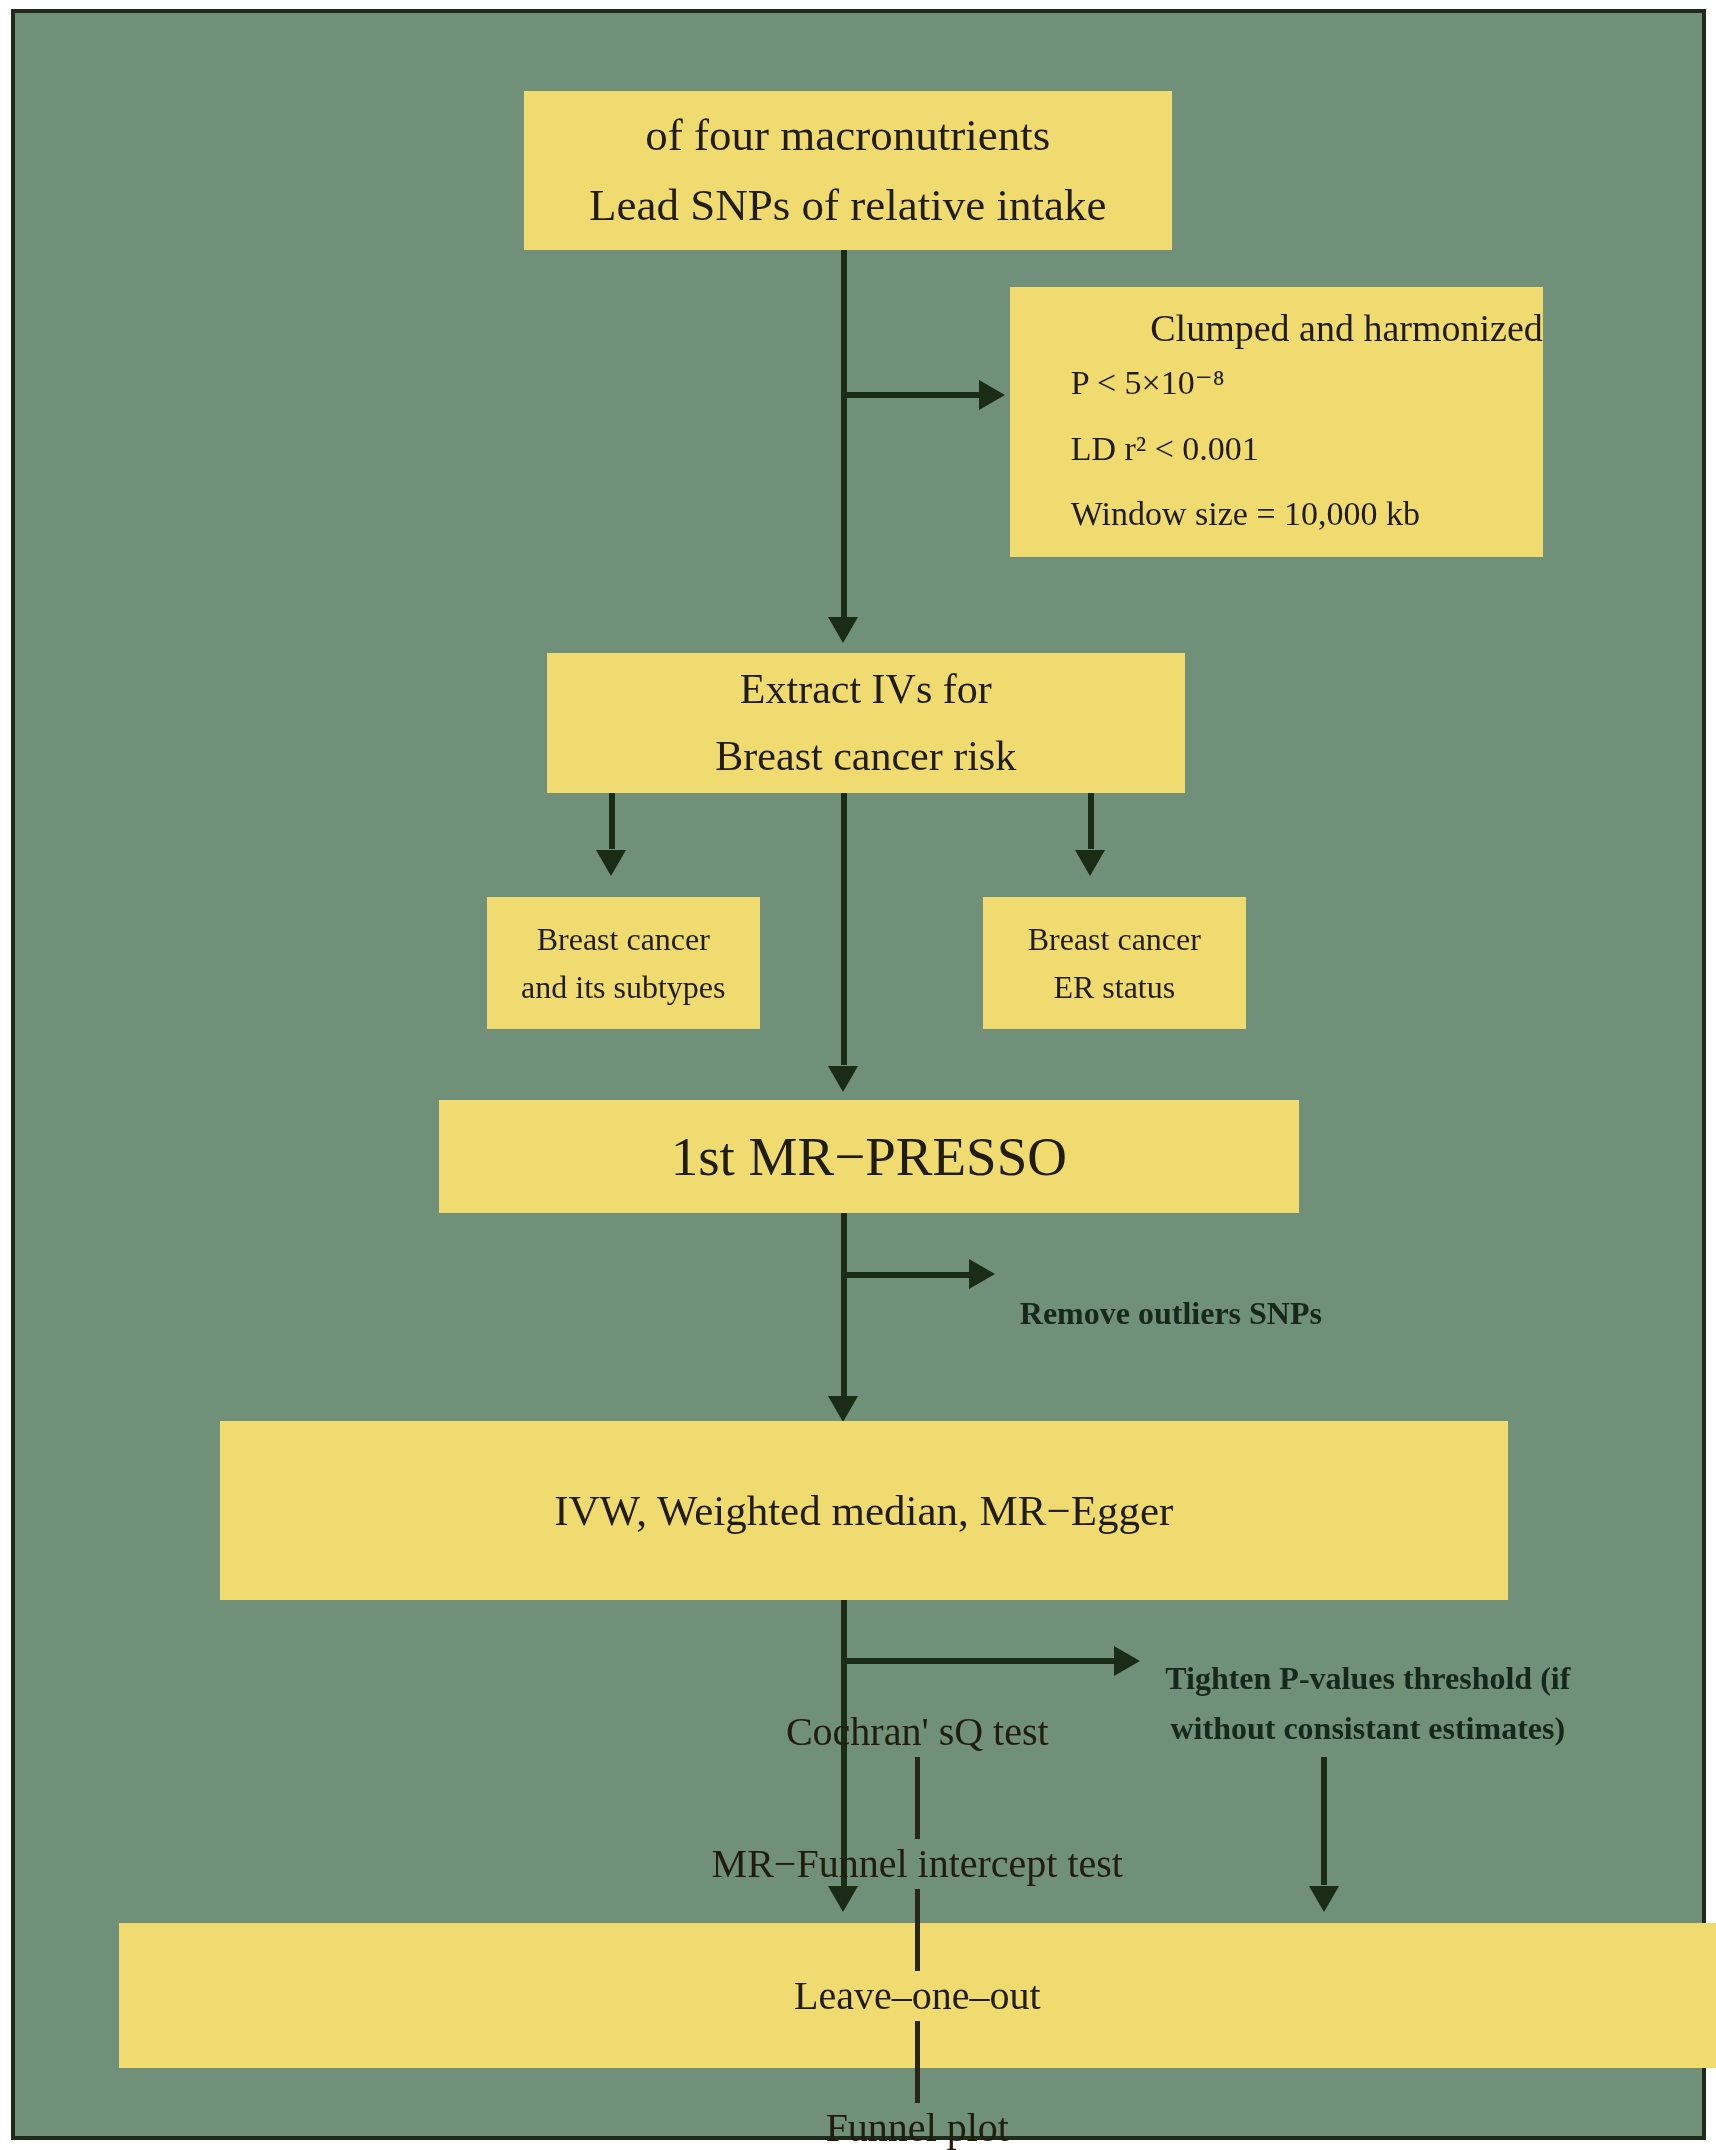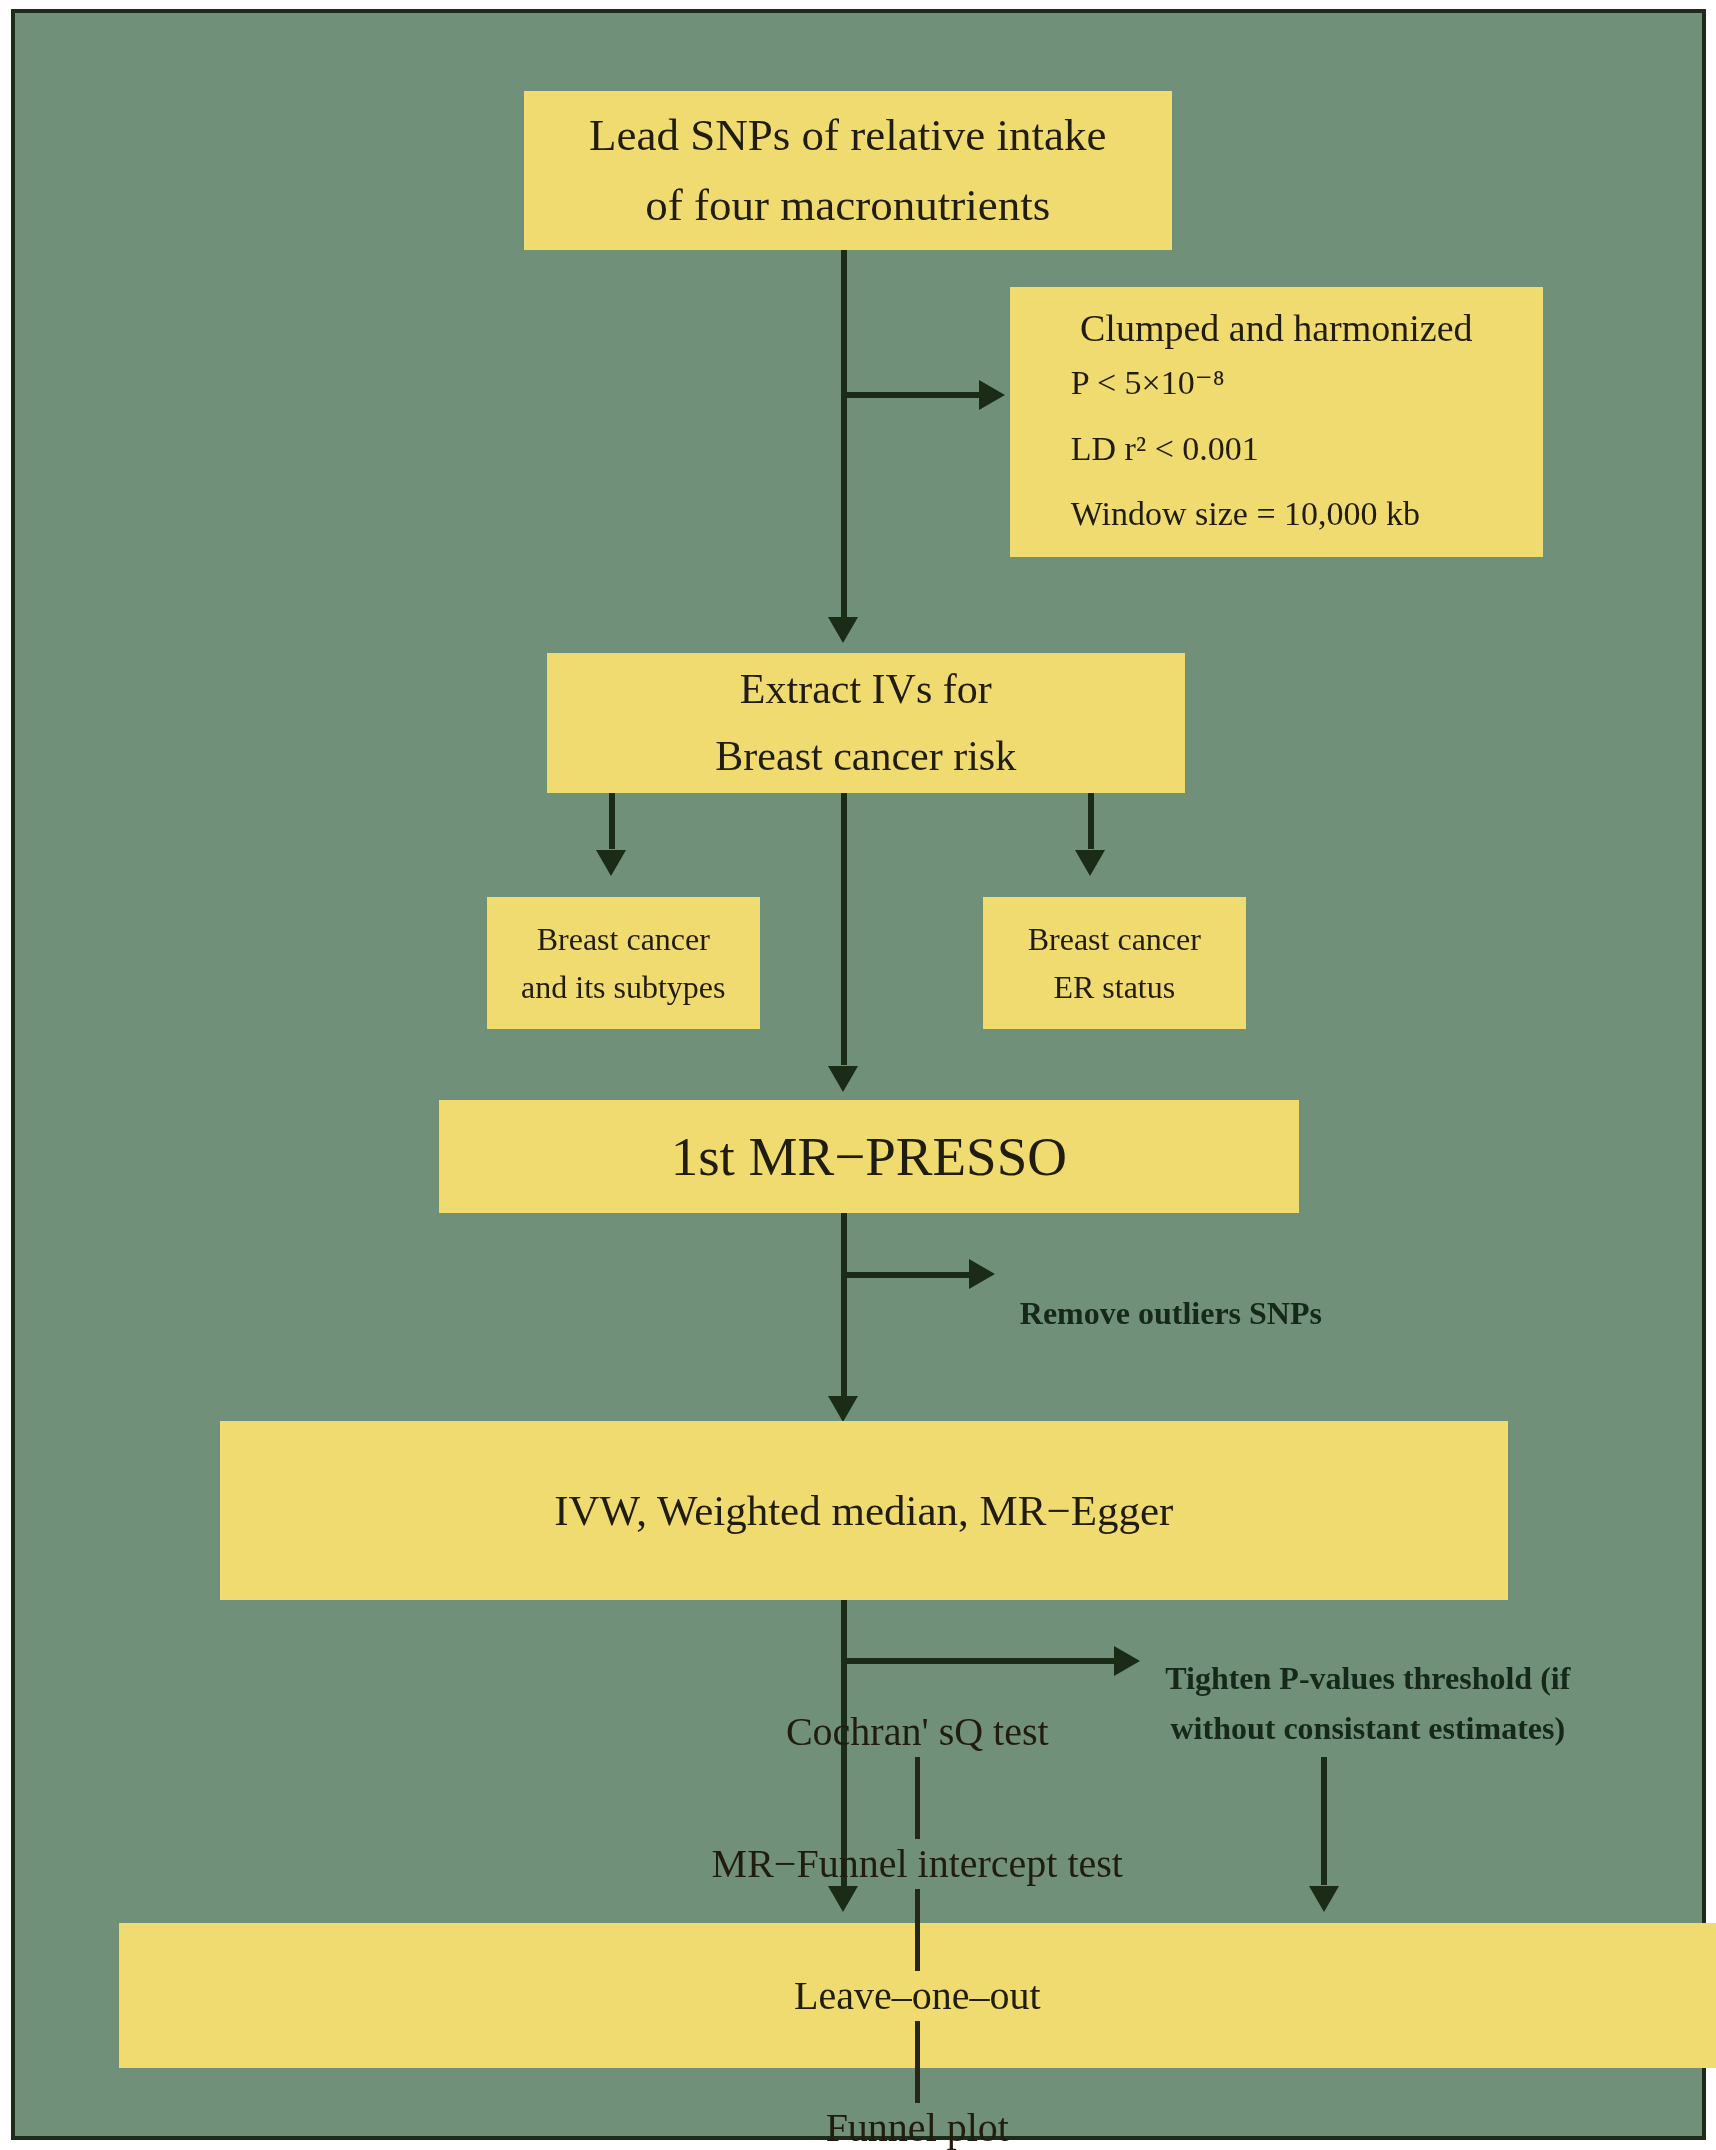--- a/index.html
+++ b/index.html
@@ -22,21 +22,21 @@
     color:#211d0e;
     display:flex;
     flex-direction:column;
     align-items:center;
     justify-content:center;
     text-align:center;
   }
   .node .ln{display:block;}
   .lead{left:520px;top:88px;width:648px;height:159px;font-size:45px;line-height:1.55;}
   .clumped{left:1005px;top:283px;width:533px;height:270px;align-items:flex-start;justify-content:flex-start;padding:19px 0 0 0;box-sizing:border-box;}
-  .clumped .title{font-size:38px;width:100%;text-align:center;}
+  .clumped .title{font-size:38px;width:100%;text-align:right;}
   .clumped .crit{font-size:34px;line-height:1.92;text-align:left;padding-left:61px;}
   .clumped .crit .ln{white-space:nowrap;}
   .extract{left:543px;top:649px;width:638px;height:140px;font-size:42px;line-height:1.6;}
   .small-node{font-size:32px;line-height:1.5;}
   .subtypes{left:472px;top:884px;width:273px;height:132px;}
   .erstatus{left:968px;top:884px;width:263px;height:132px;}
   .presso1{left:435px;top:1097px;width:860px;height:113px;font-size:55px;}
   .ivw{left:216px;top:1417px;width:1288px;height:179px;font-size:43px;}
   .tests{left:115px;top:1920px;width:1597px;height:145px;flex-direction:column;font-size:40px;line-height:1.25;}
   .tests .cell{display:flex;align-items:center;justify-content:center;text-align:center;padding:0 9.4px;box-sizing:border-box;}
@@ -100,22 +100,22 @@
     <div class="vline" style="left:826px;top:1576px;height:297px;"></div>
     <div class="ah-down" style="left:813px;top:1873px;"></div>
 
     <div class="hline" style="left:829px;top:1645px;width:270px;"></div>
     <div class="ah-right" style="left:1099px;top:1633px;"></div>
 
     <div class="vline" style="left:1306px;top:1744px;height:128px;"></div>
     <div class="ah-down" style="left:1294px;top:1873px;"></div>
 
     <div class="node lead" style="left:509px;top:78px;">
+      <span class="ln">of four macronutrients</span>
       <span class="ln">Lead SNPs of relative intake</span>
-      <span class="ln">of four macronutrients</span>
     </div>
 
     <div class="node clumped" style="left:995px;top:274px;">
       <span class="title">Clumped and harmonized</span>
       <span class="crit">
         <span class="ln">P &lt; 5×10⁻⁸</span>
         <span class="ln">LD r² &lt; 0.001</span>
         <span class="ln">Window size = 10,000 kb</span>
       </span>
     </div>

